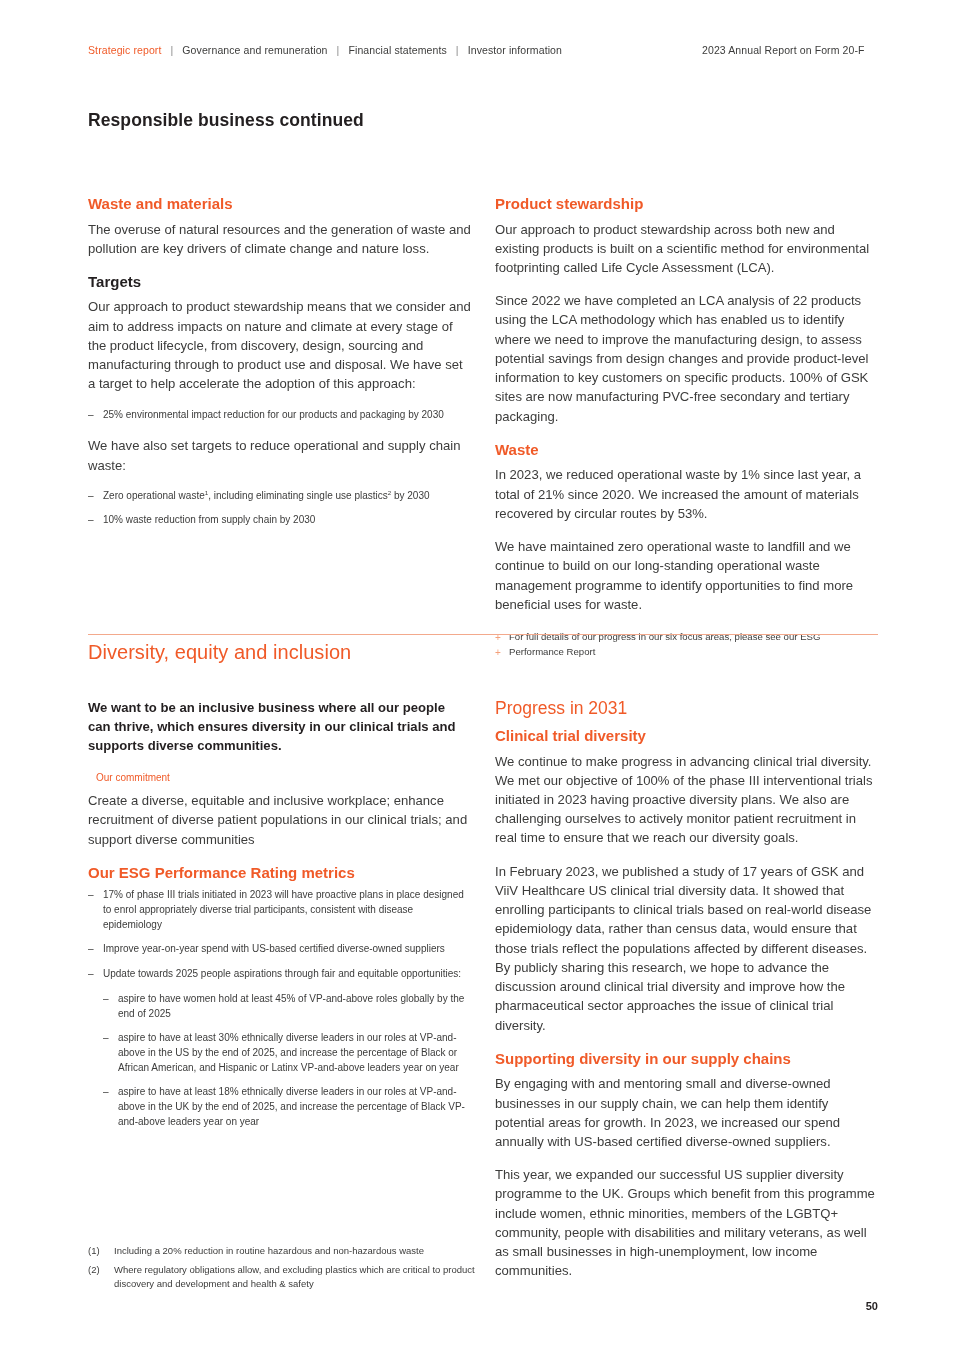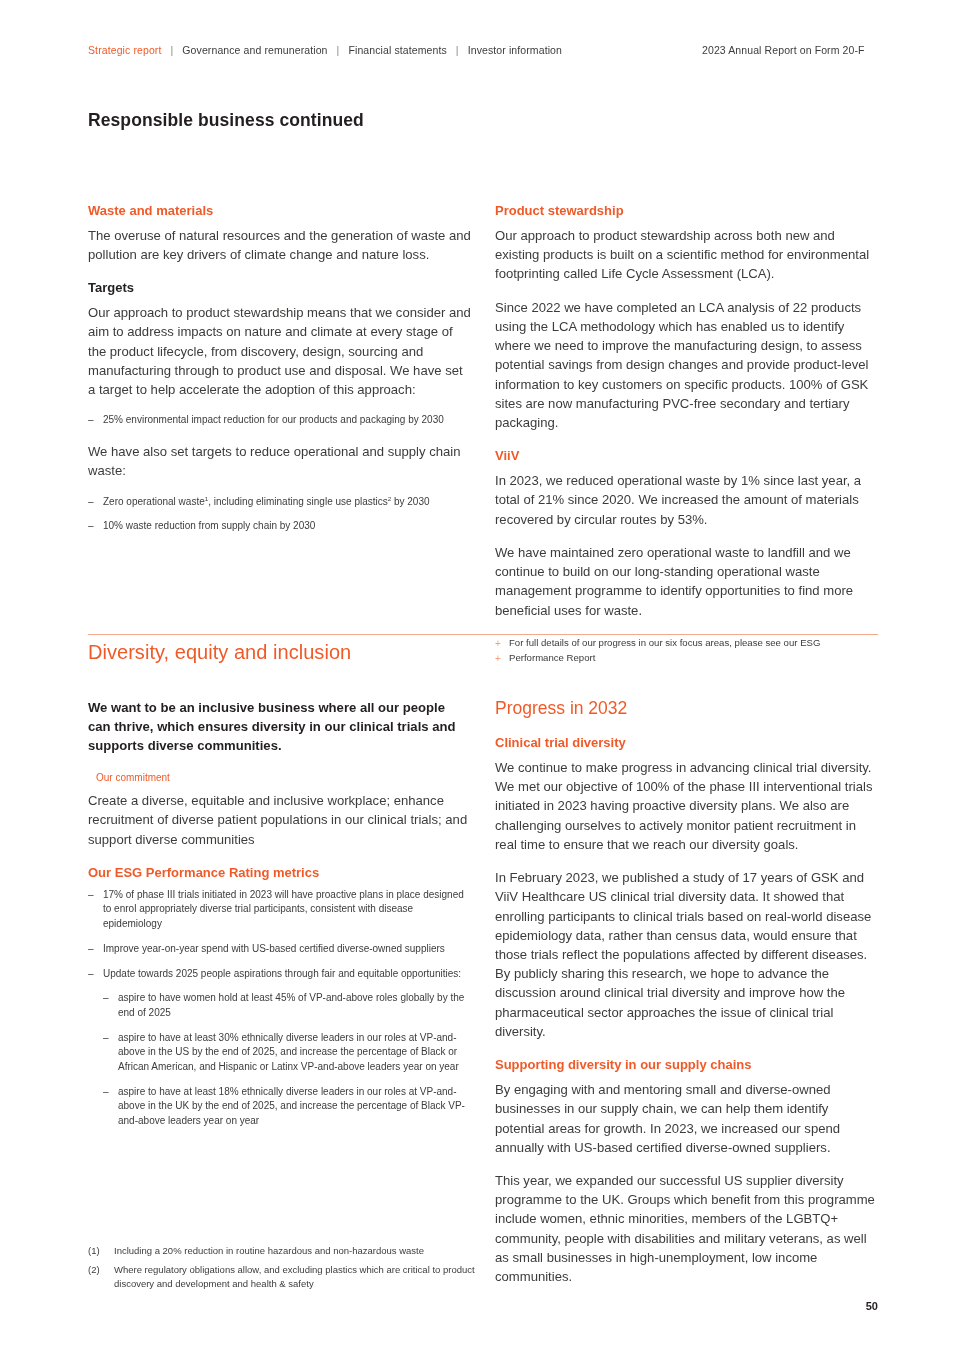--- a/index.html
+++ b/index.html
@@ -78,22 +78,22 @@
   }
   .col {
     position: absolute;
     top: 0;
     width: 383px;
   }
   .col.left  { left: 0; }
   .col.right { left: 407px; }
 
   h3.sub {
-    margin: 16px 0 6px 0;
-    font-size: 13px;
+    margin: 7px 0 6px 0;
+    font-size: 15px;
     font-weight: 700;
     color: #f05a28;
     line-height: 1.3;
   }
   h3.sub.dark {
     color: #231f20;
   }
   p.body {
     margin: 0 0 14px 0;
     font-size: 13.1px;
@@ -282,21 +282,21 @@
         <li><span>Zero operational waste</span><sup class="fn">1</sup><span>, including eliminating single use plastics</span><sup class="fn">2</sup><span> by 2030</span></li>
         <li>10% waste reduction from supply chain by 2030</li>
       </ul>
     </div>
 
     <div class="col right">
       <h3 class="sub">Product stewardship</h3>
       <p class="body">Our approach to product stewardship across both new and existing products is built on a scientific method for environmental footprinting called Life Cycle Assessment (LCA).</p>
       <p class="body">Since 2022 we have completed an LCA analysis of 22 products using the LCA methodology which has enabled us to identify where we need to improve the manufacturing design, to assess potential savings from design changes and provide product-level information to key customers on specific products. 100% of GSK sites are now manufacturing PVC-free secondary and tertiary packaging.</p>
 
-      <h3 class="sub">ViiV</h3>
+      <h3 class="sub">Waste</h3>
       <p class="body">In 2023, we reduced operational waste by 1% since last year, a total of 21% since 2020. We increased the amount of materials recovered by circular routes by 53%.</p>
       <p class="body tight">We have maintained zero operational waste to landfill and we continue to build on our long-standing operational waste management programme to identify opportunities to find more beneficial uses for waste.</p>
 
       <div class="xref">
         <div class="xrow">
           <span class="plus">+</span>
           <span>For full details of our progress in our six focus areas, please see our ESG</span>
         </div>
         <div class="xrow">
           <span class="plus">+</span>
@@ -328,21 +328,21 @@
           <ul class="dashlist nested">
             <li>aspire to have women hold at least 45% of VP-and-above roles globally by the end of 2025</li>
             <li>aspire to have at least 30% ethnically diverse leaders in our roles at VP-and-above in the US by the end of 2025, and increase the percentage of Black or African American, and Hispanic or Latinx VP-and-above leaders year on year</li>
             <li>aspire to have at least 18% ethnically diverse leaders in our roles at VP-and-above in the UK by the end of 2025, and increase the percentage of Black VP-and-above leaders year on year</li>
           </ul>
         </li>
       </ul>
     </div>
 
     <div class="col right">
-      <h2 class="section">Progress in 2032</h2>
+      <h2 class="section">Progress in 2031</h2>
       <h3 class="sub">Clinical trial diversity</h3>
       <p class="body">We continue to make progress in advancing clinical trial diversity. We met our objective of 100% of the phase III interventional trials initiated in 2023 having proactive diversity plans. We also are challenging ourselves to actively monitor patient recruitment in real time to ensure that we reach our diversity goals.</p>
       <p class="body">In February 2023, we published a study of 17 years of GSK and ViiV Healthcare US clinical trial diversity data. It showed that enrolling participants to clinical trials based on real-world disease epidemiology data, rather than census data, would ensure that those trials reflect the populations affected by different diseases. By publicly sharing this research, we hope to advance the discussion around clinical trial diversity and improve how the pharmaceutical sector approaches the issue of clinical trial diversity.</p>
 
       <h3 class="sub">Supporting diversity in our supply chains</h3>
       <p class="body">By engaging with and mentoring small and diverse-owned businesses in our supply chain, we can help them identify potential areas for growth. In 2023, we increased our spend annually with US-based certified diverse-owned suppliers.</p>
       <p class="body">This year, we expanded our successful US supplier diversity programme to the UK. Groups which benefit from this programme include women, ethnic minorities, members of the LGBTQ+ community, people with disabilities and military veterans, as well as small businesses in high-unemployment, low income communities.</p>
     </div>
   </div>
 

